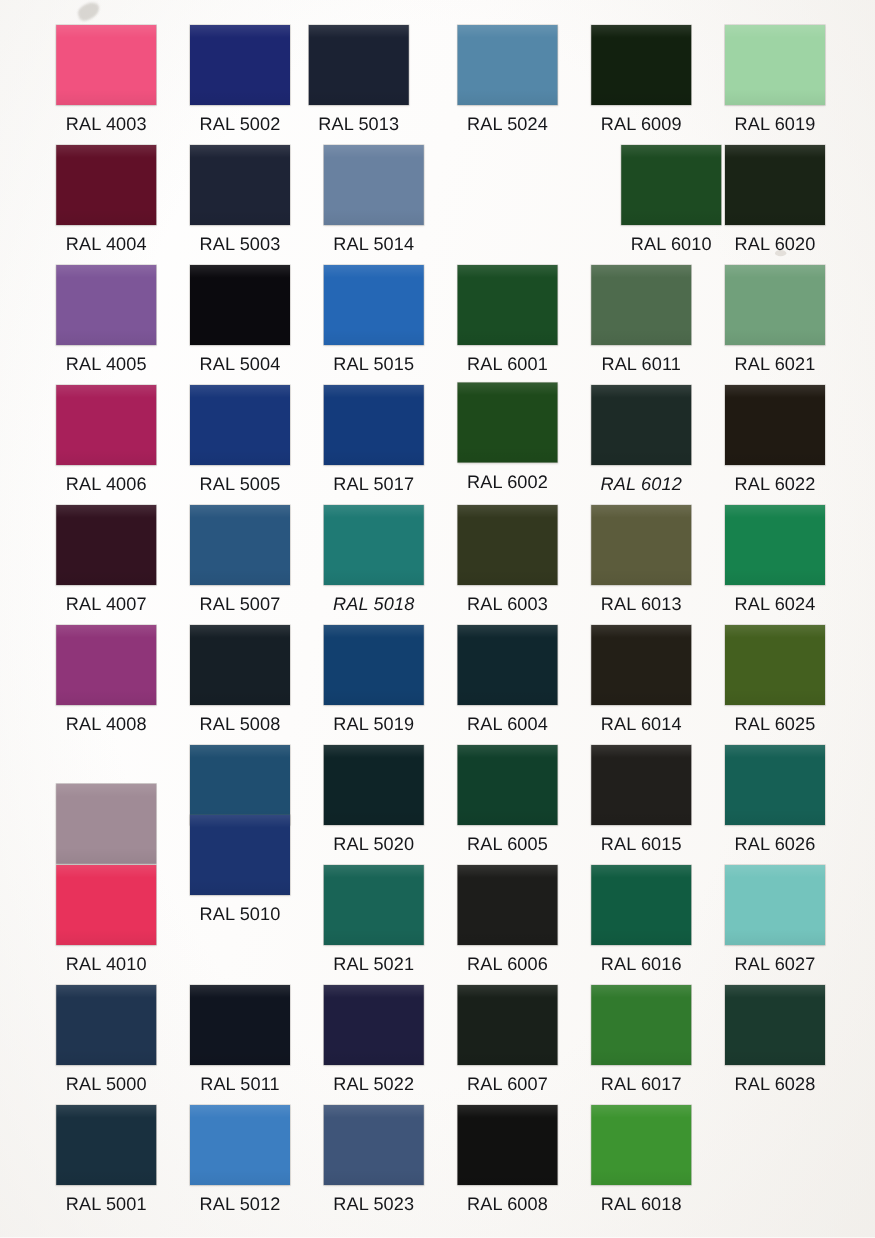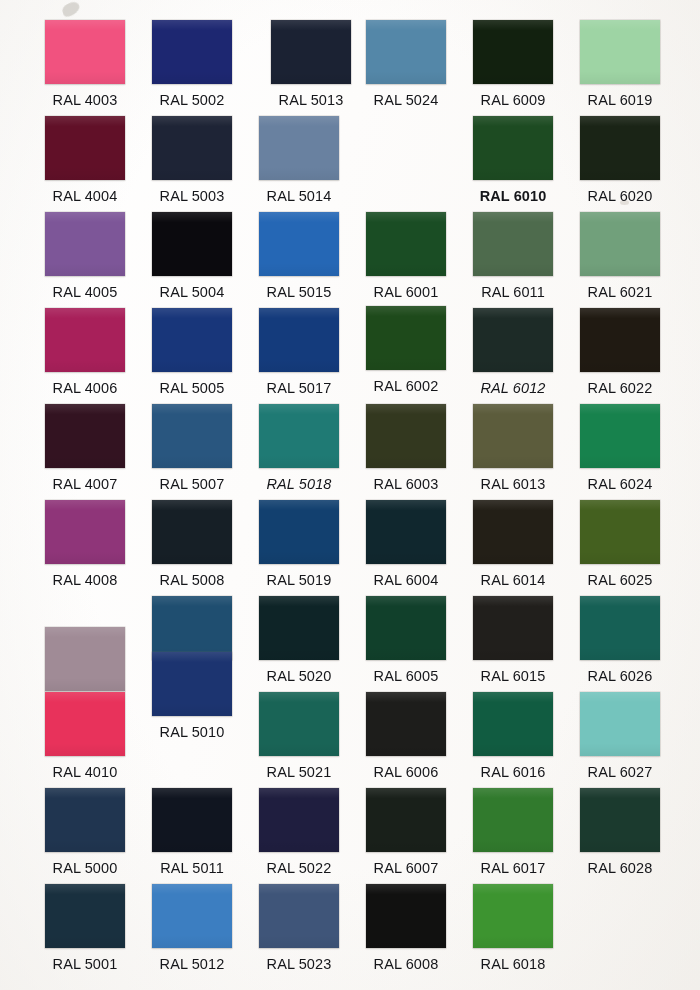--- a/index.html
+++ b/index.html
@@ -102,21 +102,21 @@
 
 <div id="chart-grid">
     <div class="swatch-cell" style="left: 38px; top: 10px;">
       <div class="swatch-chip" title="RAL 4003" style="background-color: rgb(241, 82, 127);"></div>
       <div class="swatch-label">RAL 4003</div>
     </div>
     <div class="swatch-cell" style="left: 145px; top: 10px;">
       <div class="swatch-chip" title="RAL 5002" style="background-color: rgb(29, 39, 113);"></div>
       <div class="swatch-label">RAL 5002</div>
     </div>
-    <div class="swatch-cell" style="left: 264px; top: 10px; text-decoration: underline;">
+    <div class="swatch-cell" style="left: 240px; top: 10px; text-decoration: underline;">
       <div class="swatch-chip" title="RAL 5013" style="background-color: rgb(27, 34, 51);"></div>
       <div class="swatch-label">RAL 5013</div>
     </div>
     <div class="swatch-cell" style="left: 359px; top: 10px;">
       <div class="swatch-chip" title="RAL 5024" style="background-color: rgb(84, 135, 168);"></div>
       <div class="swatch-label">RAL 5024</div>
     </div>
     <div class="swatch-cell" style="left: 466px; top: 10px;">
       <div class="swatch-chip" title="RAL 6009" style="background-color: rgb(18, 33, 15);"></div>
       <div class="swatch-label">RAL 6009</div>
@@ -130,21 +130,21 @@
       <div class="swatch-label">RAL 4004</div>
     </div>
     <div class="swatch-cell" style="left: 145px; top: 106px;">
       <div class="swatch-chip" title="RAL 5003" style="background-color: rgb(30, 36, 54);"></div>
       <div class="swatch-label">RAL 5003</div>
     </div>
     <div class="swatch-cell" style="left: 252px; top: 106px;">
       <div class="swatch-chip" title="RAL 5014" style="background-color: rgb(105, 129, 160);"></div>
       <div class="swatch-label">RAL 5014</div>
     </div>
-    <div class="swatch-cell" style="left: 466px; top: 106px; font-weight: bold;">
+    <div class="swatch-cell" style="left: 490px; top: 106px;">
       <div class="swatch-chip" title="RAL 6010" style="background-color: rgb(29, 75, 34);"></div>
       <div class="swatch-label">RAL 6010</div>
     </div>
     <div class="swatch-cell" style="left: 573px; top: 106px;">
       <div class="swatch-chip" title="RAL 6020" style="background-color: rgb(26, 36, 22);"></div>
       <div class="swatch-label">RAL 6020</div>
     </div>
     <div class="swatch-cell" style="left: 38px; top: 202px;">
       <div class="swatch-chip" title="RAL 4005" style="background-color: rgb(125, 86, 152);"></div>
       <div class="swatch-label">RAL 4005</div>

